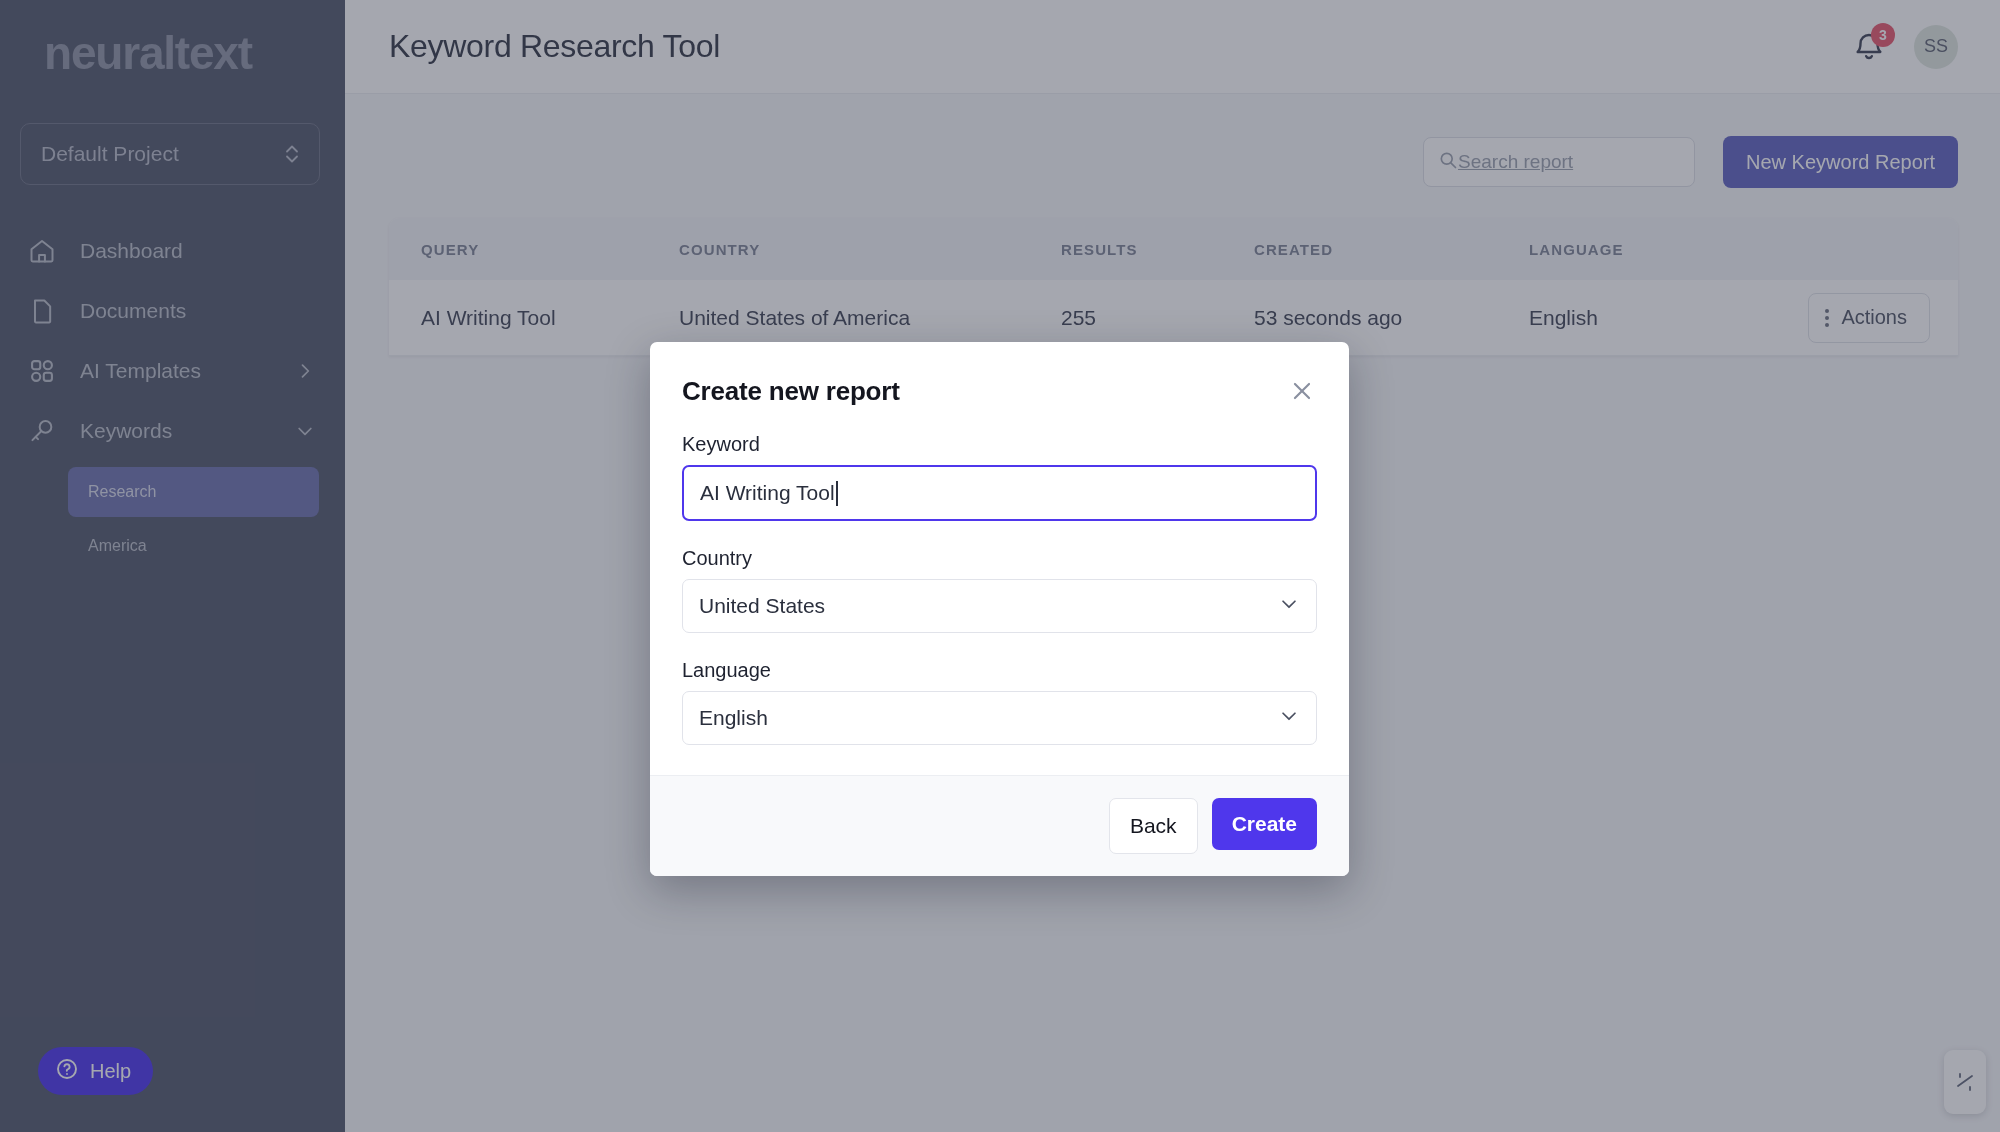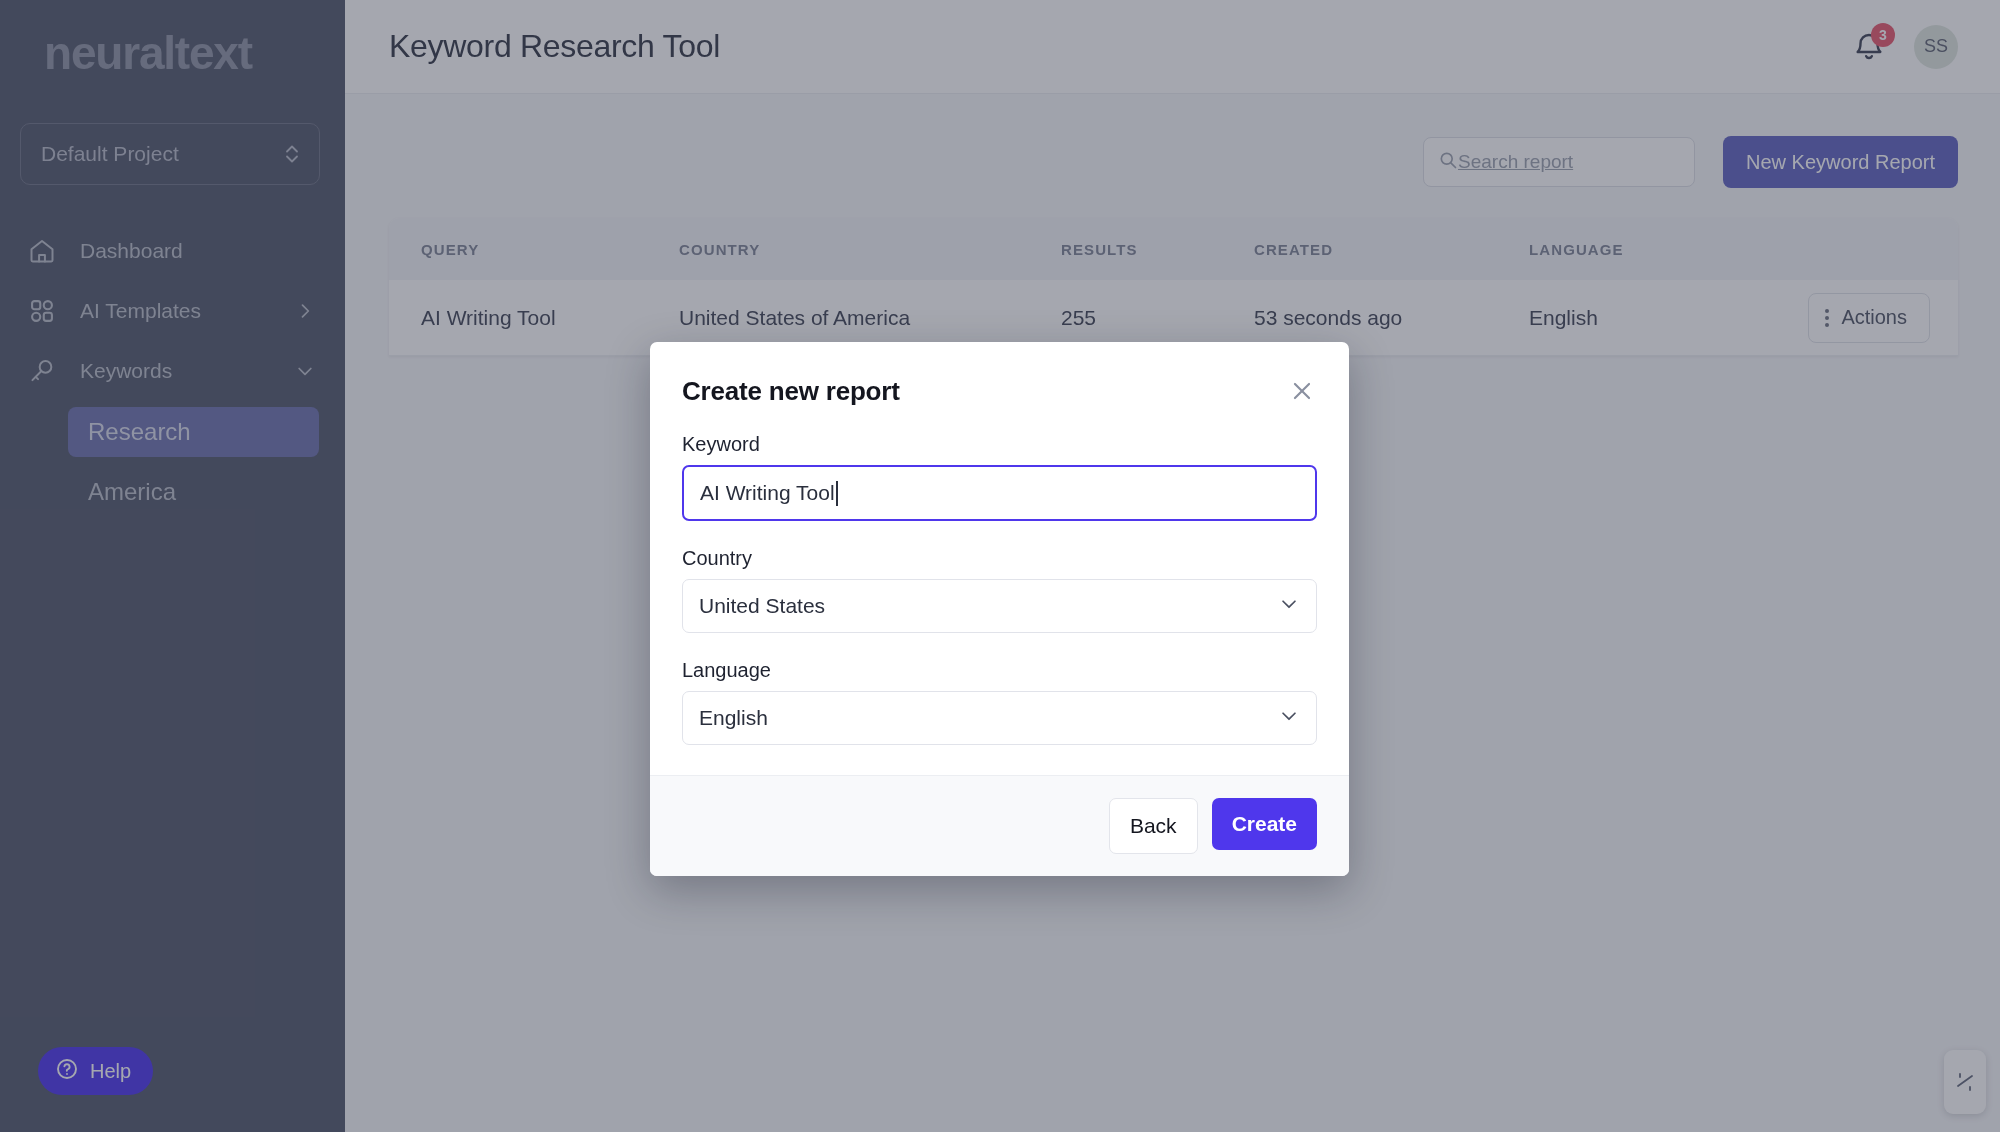--- a/index.html
+++ b/index.html
@@ -39,23 +39,23 @@
     display: flex; align-items: center;
     height: 60px; padding: 0 30px 0 28px;
     font-size: 21px; color: #b9bec9;
     position: relative;
   }
   .nav-item .ico { width: 34px; flex: 0 0 34px; display:flex; align-items:center; justify-content:flex-start; }
   .nav-item .lbl { margin-left: 18px; flex: 1 1 auto; }
   .nav-item .chev { margin-left: auto; display:flex; align-items:center; }
   .subnav { margin-top: 6px; }
   .sub-item {
-    margin: 0 26px 10px 68px;
+    margin: 0 26px 4px 68px;
     height: 50px; display: flex; align-items: center;
-    padding-left: 20px; font-size: 24px; color: #b9bec9;
+    padding-left: 20px; font-size: 16px; color: #b9bec9;
     border-radius: 8px;
   }
   .sub-item.active { background: #6a6fae; color: #d7daea; }
   .help-btn {
     position: absolute; left: 38px; bottom: 37px;
     height: 48px; border-radius: 24px;
     background: #4731ed; color: #fff;
     display: flex; align-items: center; gap: 11px;
     padding: 0 22px 0 17px; font-size: 20px; font-weight: 500;
   }
@@ -207,20 +207,28 @@
       <div class="nav-item">
         <span class="ico">
           <svg width="28" height="28" viewBox="0 0 24 24" fill="none" stroke="currentColor" stroke-width="1.7" stroke-linecap="round" stroke-linejoin="round">
             <path d="M3 10.5 L12 3.5 L21 10.5 V20 a1 1 0 0 1-1 1 H4 a1 1 0 0 1-1-1 Z"></path>
             <path d="M9.5 21 v-5.5 h5 V21"></path>
           </svg>
         </span>
         <span class="lbl">Dashboard</span>
       </div>
 
+      <div class="nav-item">
+        <span class="ico">
+          <svg width="28" height="28" viewBox="0 0 24 24" fill="none" stroke="currentColor" stroke-width="1.7" stroke-linecap="round" stroke-linejoin="round">
+            <path d="M6 3 h8 l5 5 v13 a0.8 0.8 0 0 1-.8.8 H6.8 A0.8 0.8 0 0 1 6 21 Z"></path>
+          </svg>
+        </span>
+        <span class="lbl">Documents</span>
+      </div>
 
       <div class="nav-item">
         <span class="ico">
           <svg width="28" height="28" viewBox="0 0 24 24" fill="none" stroke="currentColor" stroke-width="1.8">
             <rect x="3.5" y="3.5" width="7" height="7" rx="2"></rect>
             <rect x="13.5" y="3.5" width="7" height="7" rx="3.5"></rect>
             <rect x="3.5" y="13.5" width="7" height="7" rx="3.5"></rect>
             <rect x="13.5" y="13.5" width="7" height="7" rx="2"></rect>
           </svg>
         </span>

